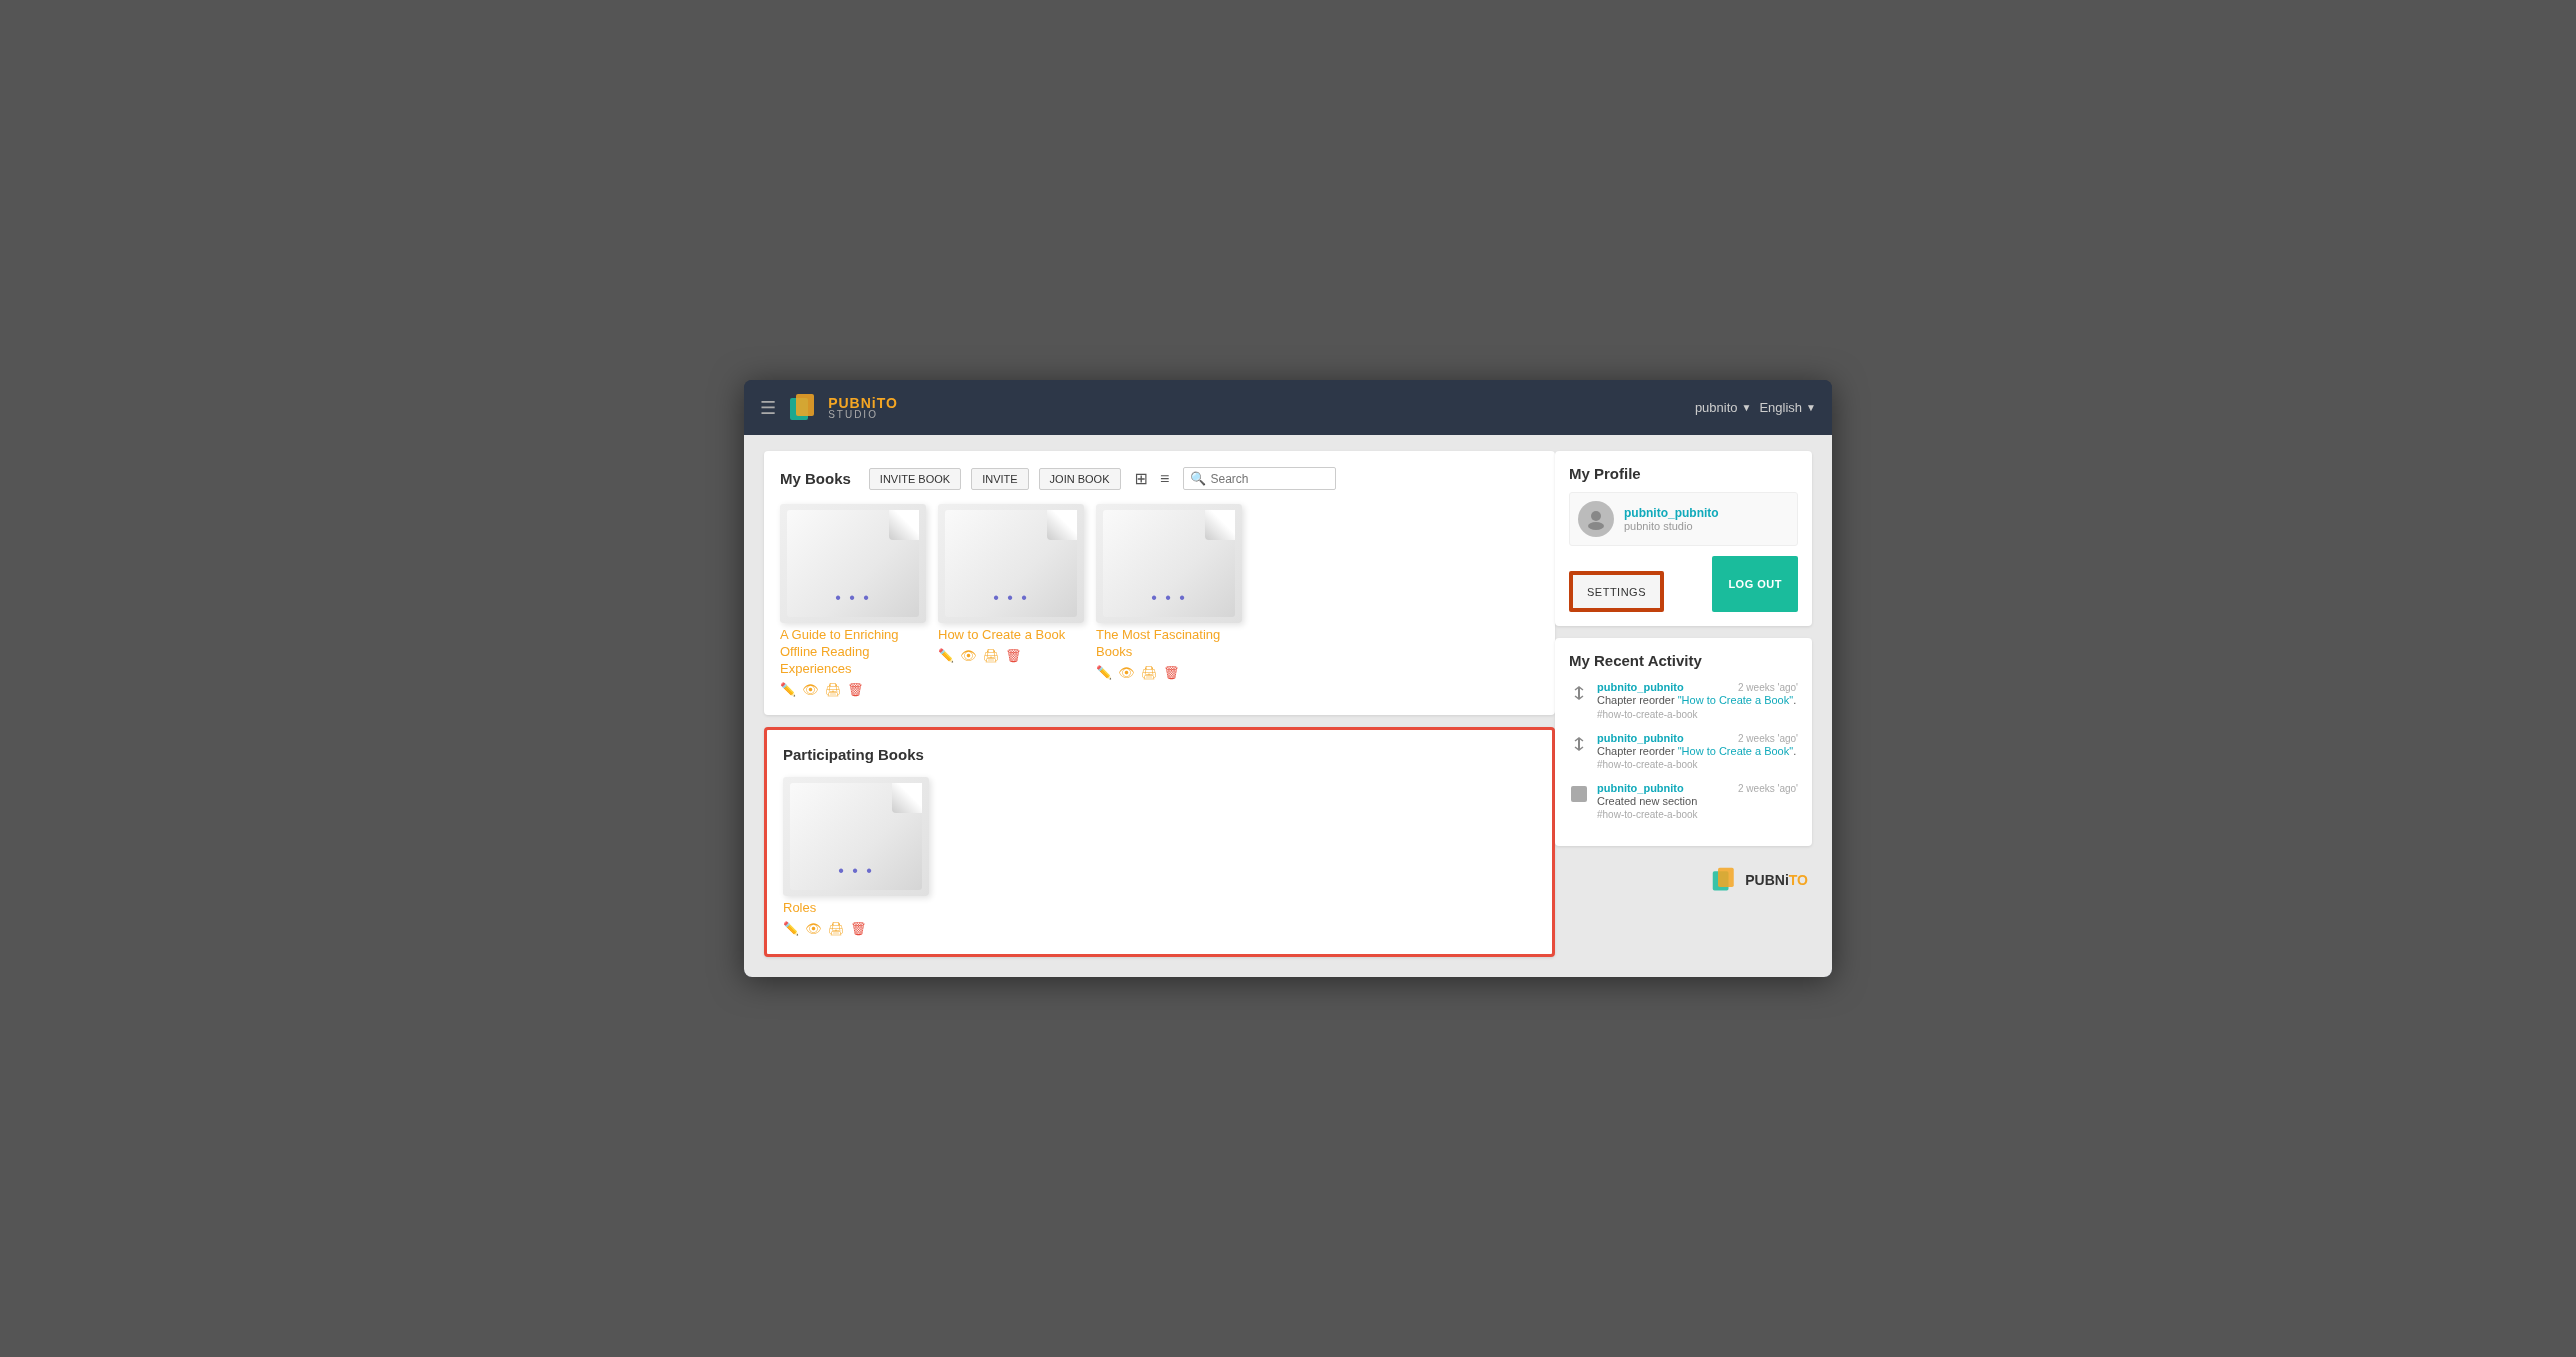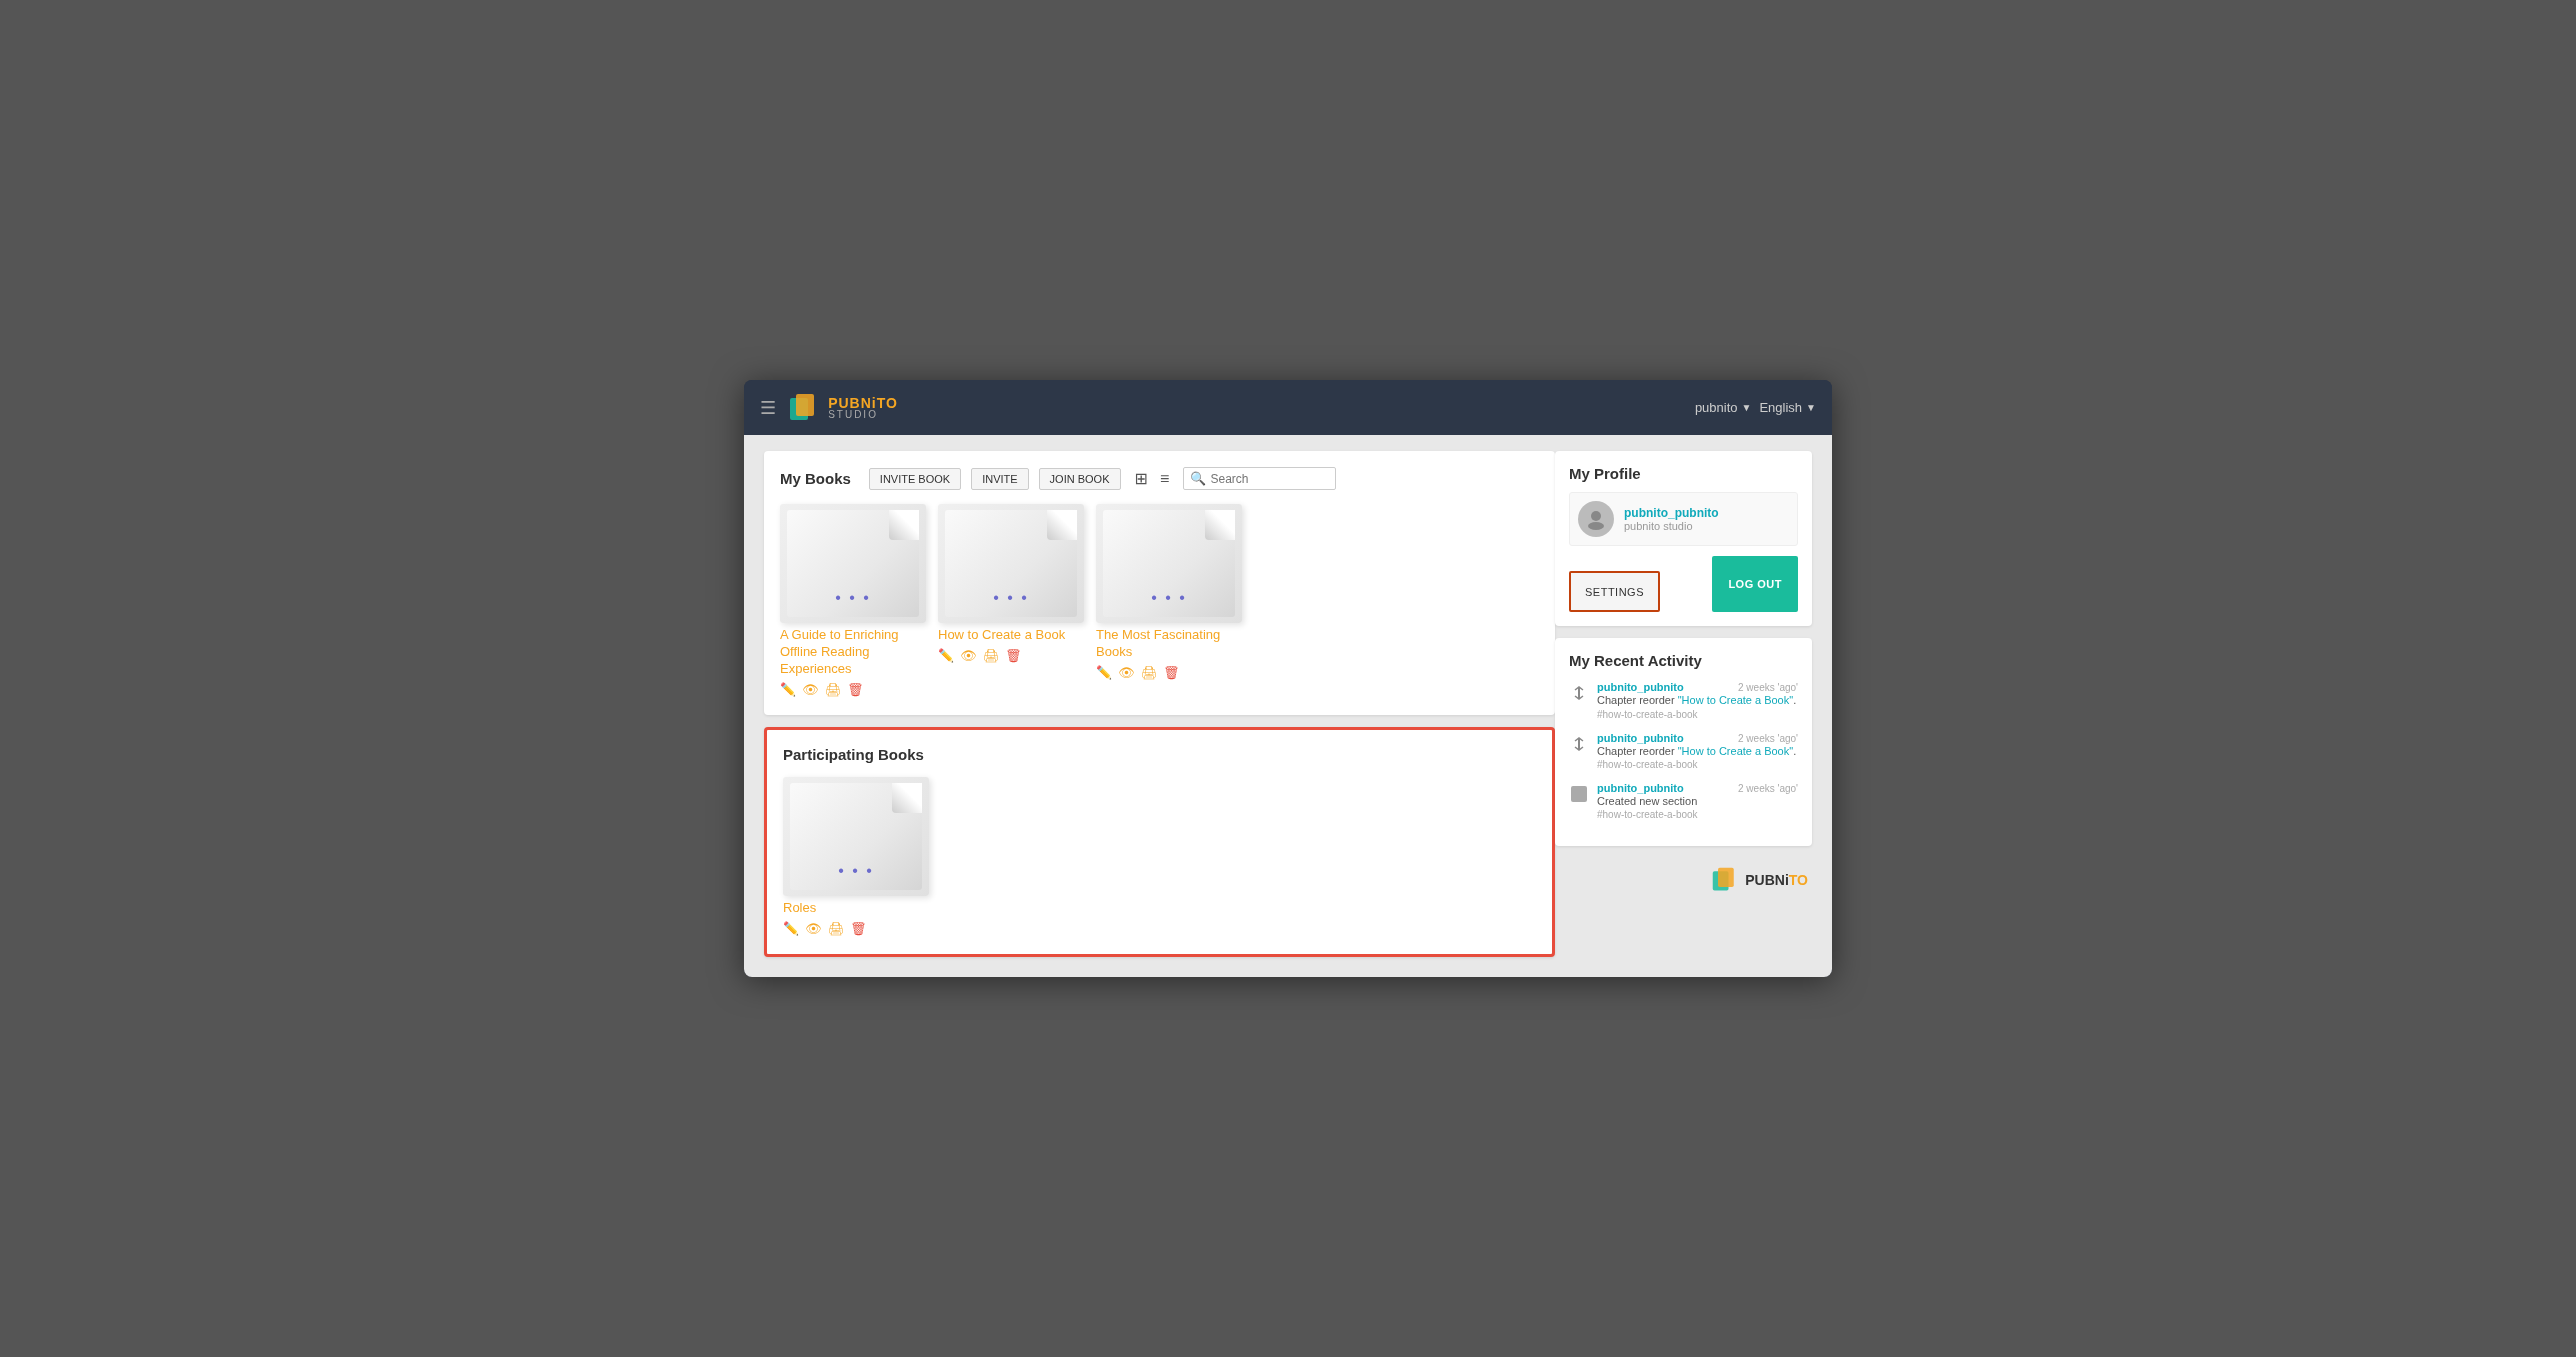--- a/index.html
+++ b/index.html
@@ -299,21 +299,21 @@
       font-size: 11px;
     }
     .profile-actions {
       display: flex;
       gap: 8px;
       justify-content: space-between;
     }
     .btn-settings {
       padding: 6px 14px;
       font-size: 11px;
-      border: 2px solid #c2410c;
+      border: 4px solid #c2410c;
       background: #f5f5f5;
       color: #333;
       cursor: pointer;
       border-radius: 2px;
       letter-spacing: 0.5px;
       margin-top: 15px;
     }
     .btn-logout {
       padding: 22px 16px;
       font-size: 11px;

